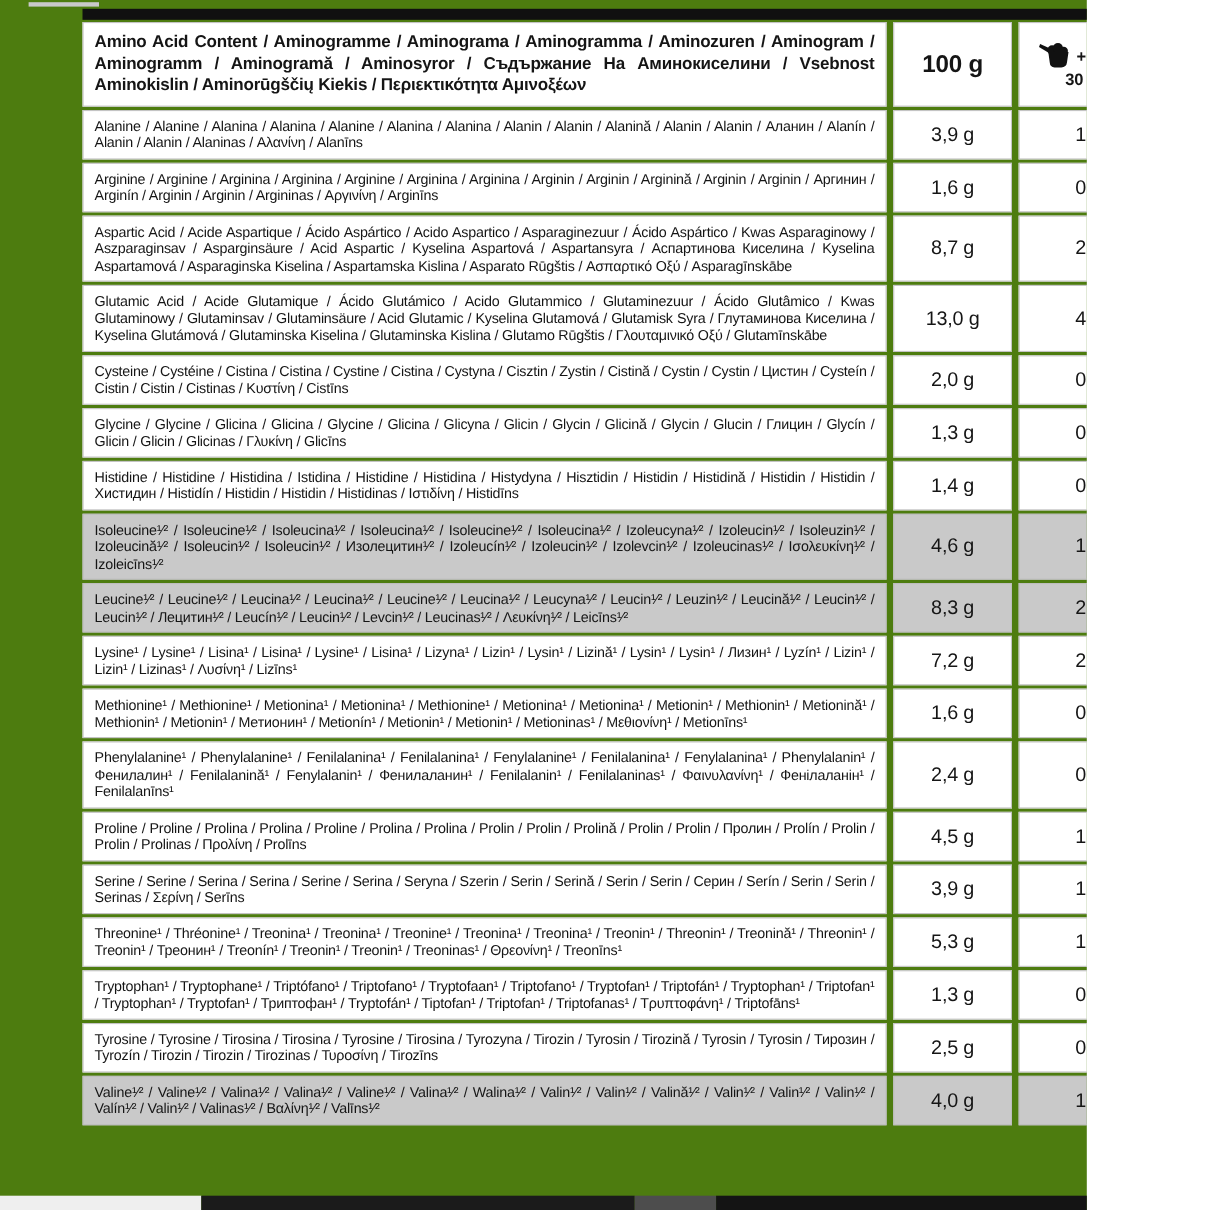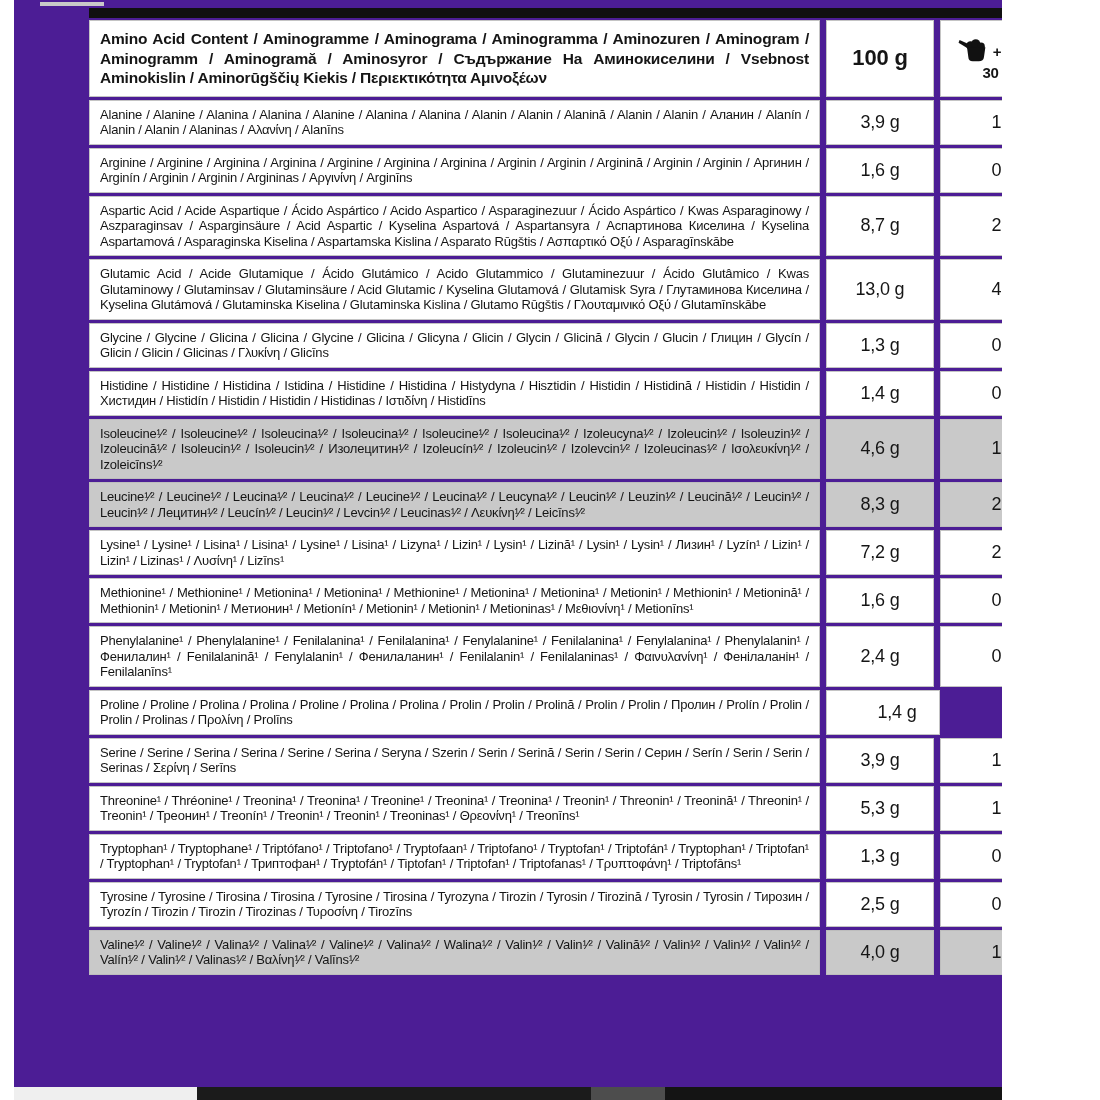--- a/index.html
+++ b/index.html
@@ -1,17 +1,17 @@
 <!DOCTYPE html>
 <html style="--top_bar: #101010; --highlight_row: #c9c9c9; --text: #151515; --cell_border: #c4c4c4;"><head>
 <meta charset="utf-8">
 <style>
   html,body{margin:0;padding:0;background:#ffffff;}
-  .page{position:relative;width:988px;height:1100px;background:#4c1d95;overflow:hidden;
-        font-family:"Liberation Sans","DejaVu Sans",sans-serif;color:#151515;margin-left:14px;}
+  .page{position:relative;width:988px;height:1100px;background:#4d7c0f;overflow:hidden;
+        font-family:"Liberation Sans","DejaVu Sans",sans-serif;color:#151515;}
   .photo-edge-top{position:absolute;left:26px;top:2px;width:64px;height:4px;background:#c9c9c9;}
   .panel{position:absolute;left:75px;top:8px;width:965px;}
   .top-bar{height:10px;background:var(--top_bar,#101010);margin-bottom:0px;}
   .rows{display:flex;flex-direction:column;row-gap:3px;margin-top:2px;}
   .row{display:flex;column-gap:6px;}
   .cell{background:#ffffff;border:1px solid #c4c4c4;box-sizing:border-box;}
   .name-cell{width:731px;padding:6px 10px;display:flex;align-items:center;
              font-size:13px;line-height:15.5px;letter-spacing:-0.2px;text-align:justify;}
   .name-cell > span{width:100%;}
   .val-cell{display:flex;align-items:center;justify-content:center;
@@ -99,20 +99,27 @@
   </div>
 
   <div class="row">
     <div class="cell name-cell">
             <span>Glutamic Acid / Acide Glutamique / Ácido Glutámico / Acido Glutammico / Glutaminezuur / Ácido Glutâmico / Kwas Glutaminowy / Glutaminsav / Glutaminsäure / Acid Glutamic / Kyselina Glutamová / Glutamisk Syra / Глутаминова Киселина / Kyselina Glutámová / Glutaminska Kiselina / Glutaminska Kislina / Glutamo Rūgštis / Γλουταμινικό Οξύ / Glutamīnskābe</span>
           </div>
     <div class="cell val-cell val-100">13,0 g</div>
     <div class="cell val-cell val-30">4,0 g</div>
   </div>
 
+  <div class="row">
+    <div class="cell name-cell">
+            <span>Cysteine / Cystéine / Cistina / Cistina / Cystine / Cistina / Cystyna / Cisztin / Zystin / Cistină / Cystin / Cystin / Цистин / Cysteín / Cistin / Cistin / Cistinas / Κυστίνη / Cistīns</span>
+          </div>
+    <div class="cell val-cell val-100">2,0 g</div>
+    <div class="cell val-cell val-30">0,6 g</div>
+  </div>
 
   <div class="row">
     <div class="cell name-cell">
             <span>Glycine / Glycine / Glicina / Glicina / Glycine / Glicina / Glicyna / Glicin / Glycin / Glicină / Glycin / Glucin / Глицин / Glycín / Glicin / Glicin / Glicinas / Γλυκίνη / Glicīns</span>
           </div>
     <div class="cell val-cell val-100">1,3 g</div>
     <div class="cell val-cell val-30">0,4 g</div>
   </div>
 
   <div class="row">
@@ -160,20 +167,21 @@
             <span>Phenylalanine¹ / Phenylalanine¹ / Fenilalanina¹ / Fenilalanina¹ / Fenylalanine¹ / Fenilalanina¹ / Fenylalanina¹ / Phenylalanin¹ / Фенилалин¹ / Fenilalanină¹ / Fenylalanin¹ / Фенилаланин¹ / Fenilalanin¹ / Fenilalaninas¹ / Φαινυλανίνη¹ / Фенілаланін¹ / Fenilalanīns¹</span>
           </div>
     <div class="cell val-cell val-100">2,4 g</div>
     <div class="cell val-cell val-30">0,7 g</div>
   </div>
 
   <div class="row">
     <div class="cell name-cell">
             <span>Proline / Proline / Prolina / Prolina / Proline / Prolina / Prolina / Prolin / Prolin / Prolină / Prolin / Prolin / Пролин / Prolín / Prolin / Prolin / Prolinas / Προλίνη / Prolīns</span>
           </div>
+    <div class="cell val-cell val-100">4,5 g</div>
     <div class="cell val-cell val-30">1,4 g</div>
   </div>
 
   <div class="row">
     <div class="cell name-cell">
             <span>Serine / Serine / Serina / Serina / Serine / Serina / Seryna / Szerin / Serin / Serină / Serin / Serin / Серин / Serín / Serin / Serin / Serinas / Σερίνη / Serīns</span>
           </div>
     <div class="cell val-cell val-100">3,9 g</div>
     <div class="cell val-cell val-30">1,2 g</div>
   </div>

